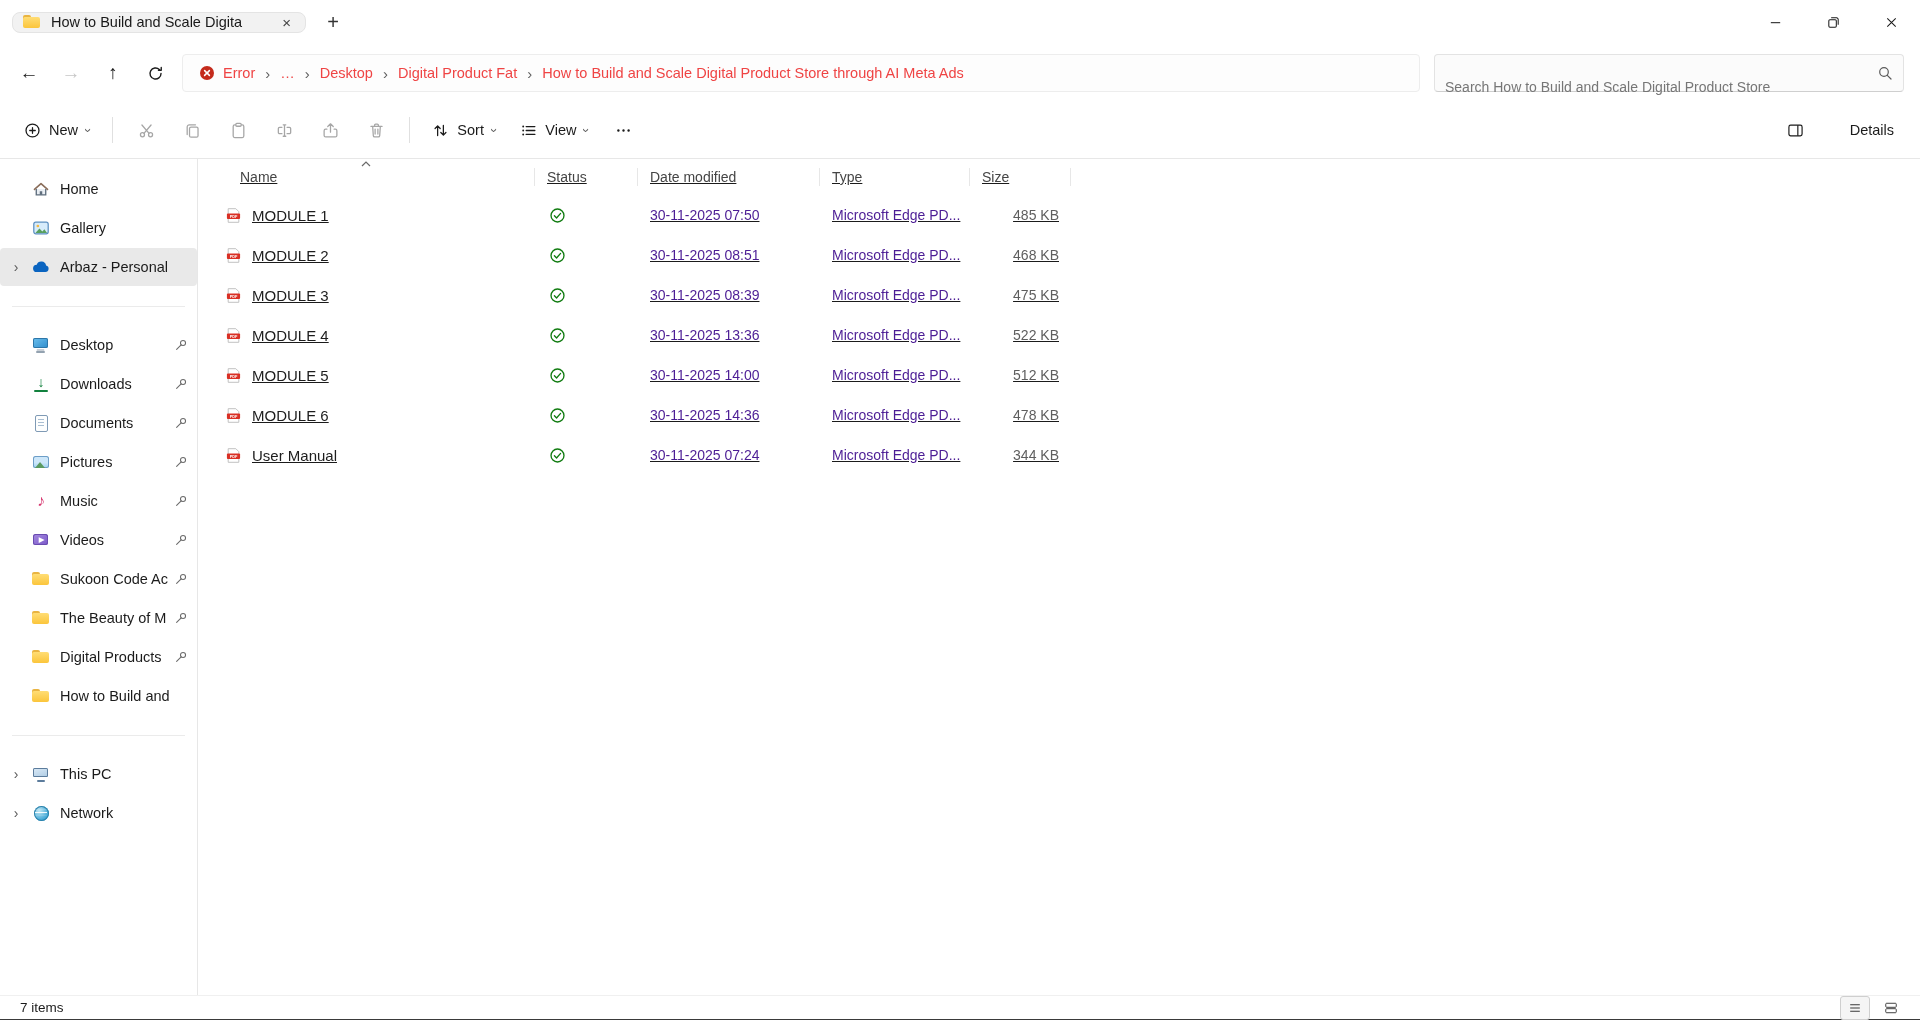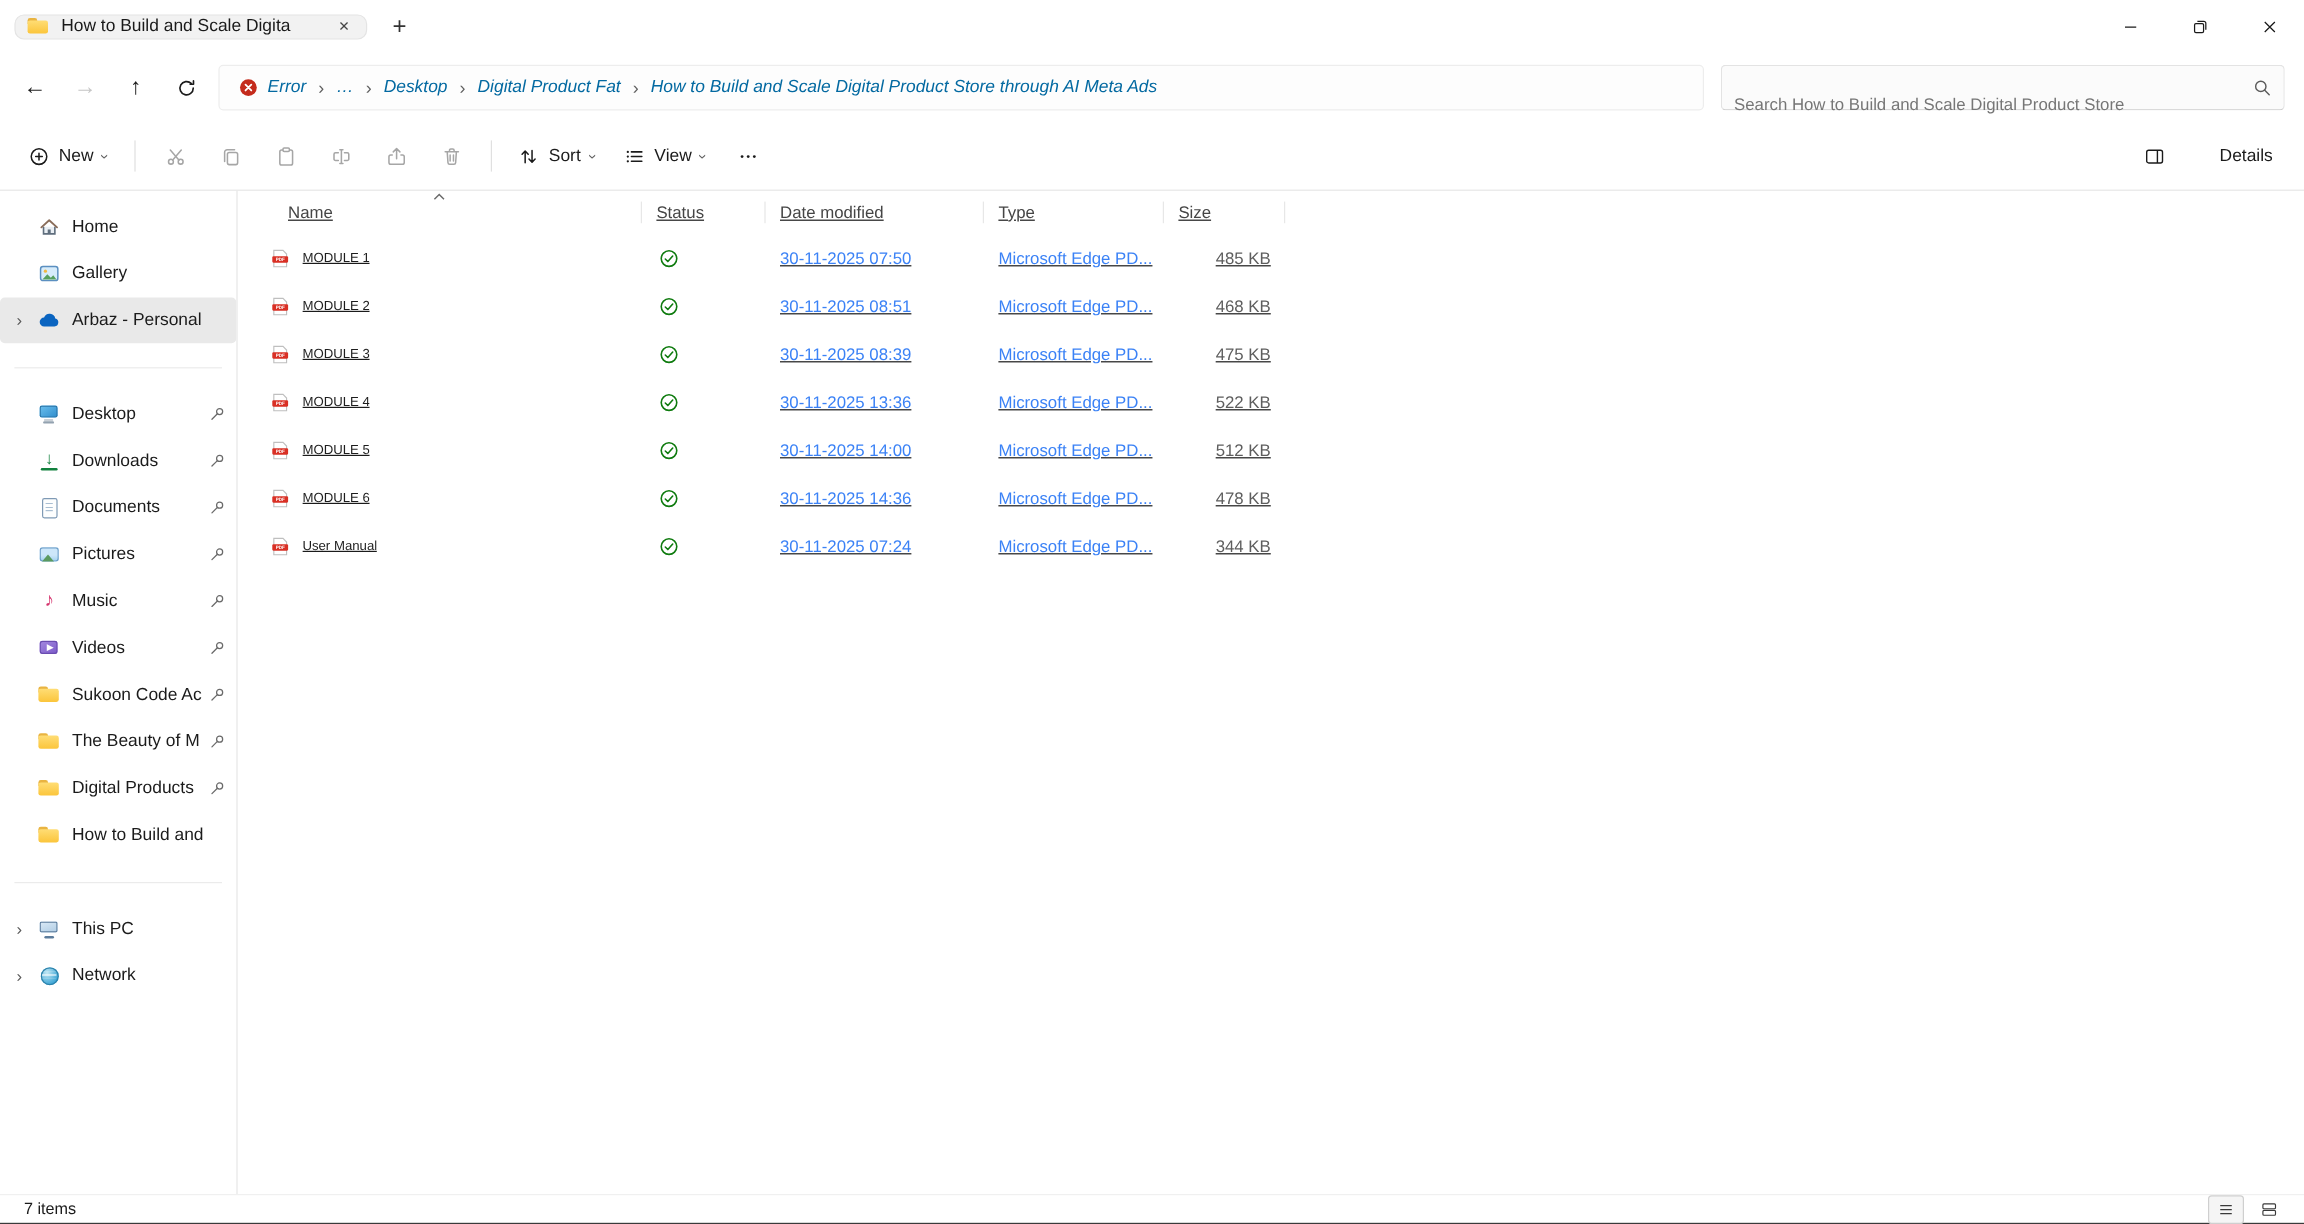--- a/index.html
+++ b/index.html
@@ -22,21 +22,21 @@
   .win-btn { width:58px; height:100%; display:flex; align-items:center; justify-content:center; color:#1a1a1a; }
 
   
   .navbar { height:58px; display:flex; align-items:center; padding:0 16px 0 8px; background:#fff; flex:none; }
   .nav-btn { width:42px; height:38px; display:flex; align-items:center; justify-content:center;
              font-size:19px; color:#1b1b1b; border-radius:4px; }
   .nav-btn.disabled { color:#c6c6c6; }
   .address-bar { flex:1; height:38px; margin-left:6px; border:1px solid #ededed; background:#fdfdfd;
                  border-radius:4px; display:flex; align-items:center; padding:0 8px; min-width:0; }
   .crumb { display:flex; align-items:center; gap:8px; padding:5px 8px; border-radius:4px;
-           font-size:14.5px; color:#0369a1; white-space:nowrap;font-style:italic; }
+           font-size:14.5px; color:#ef4444; white-space:nowrap; }
   .crumb-sep { color:#5f5f5f; font-size:15px; padding:0 2px; line-height:1; }
   .search-box { width:470px; height:38px; margin-left:14px; border:1px solid #e3e3e3; border-bottom-color:#cfcfcf;
                 background:#fbfbfb; border-radius:4px; display:flex; align-items:center; padding:0 10px; gap:8px; }
   .search-box input { flex:1; border:none; outline:none; background:transparent; font-size:14px; color:#1b1b1b; font-family:inherit; min-width:0;margin-top:28px; }
   .search-box input::placeholder { color:#767676; }
 
   
   .toolbar { height:57px; border-bottom:1px solid #e7e7e7; display:flex; align-items:center;
              padding:0 16px 0 14px; gap:4px; background:#fff; flex:none; }
   .tb-btn { display:flex; align-items:center; gap:8px; padding:0 10px; height:38px; border-radius:4px;
@@ -106,23 +106,23 @@
   
   .filearea { flex:1; min-width:0; position:relative;text-decoration:underline; }
   .header-row, .file-row { display:grid; grid-template-columns:337px 103px 182px 150px 101px; align-items:center; }
   .header-row { height:36px; position:relative; }
   .hcell { font-size:14px; color:#454545; padding-left:12px; height:100%; display:flex; align-items:center; position:relative; }
   .hcell::after { content:''; position:absolute; right:0; top:9px; bottom:9px; width:1px; background:#e7e7e7; }
   .hcell-name { padding-left:42px; }
   .sort-caret { position:absolute; left:162px; top:1px; }
   .file-row { height:40px; border-radius:4px; }
   .cell-name { display:flex; align-items:center; gap:10px; padding-left:26px; min-width:0; }
-  .file-label { font-size:11px; color:#1d1d1d; white-space:nowrap; overflow:hidden; }
+  .file-label { font-size:15px; color:#1d1d1d; white-space:nowrap; overflow:hidden; }
   .cell-status { padding-left:14px; display:flex; align-items:center; }
-  .cell-date, .cell-type { font-size:14px; color:#3b82f6; padding-left:12px; white-space:nowrap; overflow:hidden; }
+  .cell-date, .cell-type { font-size:14px; color:#4c1d95; padding-left:12px; white-space:nowrap; overflow:hidden; }
   .cell-size { font-size:14px; color:#5e5e5e; text-align:right; padding-right:12px; white-space:nowrap; }
 
   
   .statusbar { height:24px; flex:none; display:flex; align-items:center; padding:0 14px 0 20px;
                font-size:13.5px; color:#1b1b1b; border-top:1px solid #f0f0f0; }
   .view-toggles { margin-left:auto; display:flex; gap:6px; }
   .toggle-btn { width:30px; height:24px; display:flex; align-items:center; justify-content:center; border-radius:3px; color:#3a3a3a; }
   .toggle-btn.active { background:#f5f5f5; border:1px solid #cfcfcf; }
 </style>
 </head>

